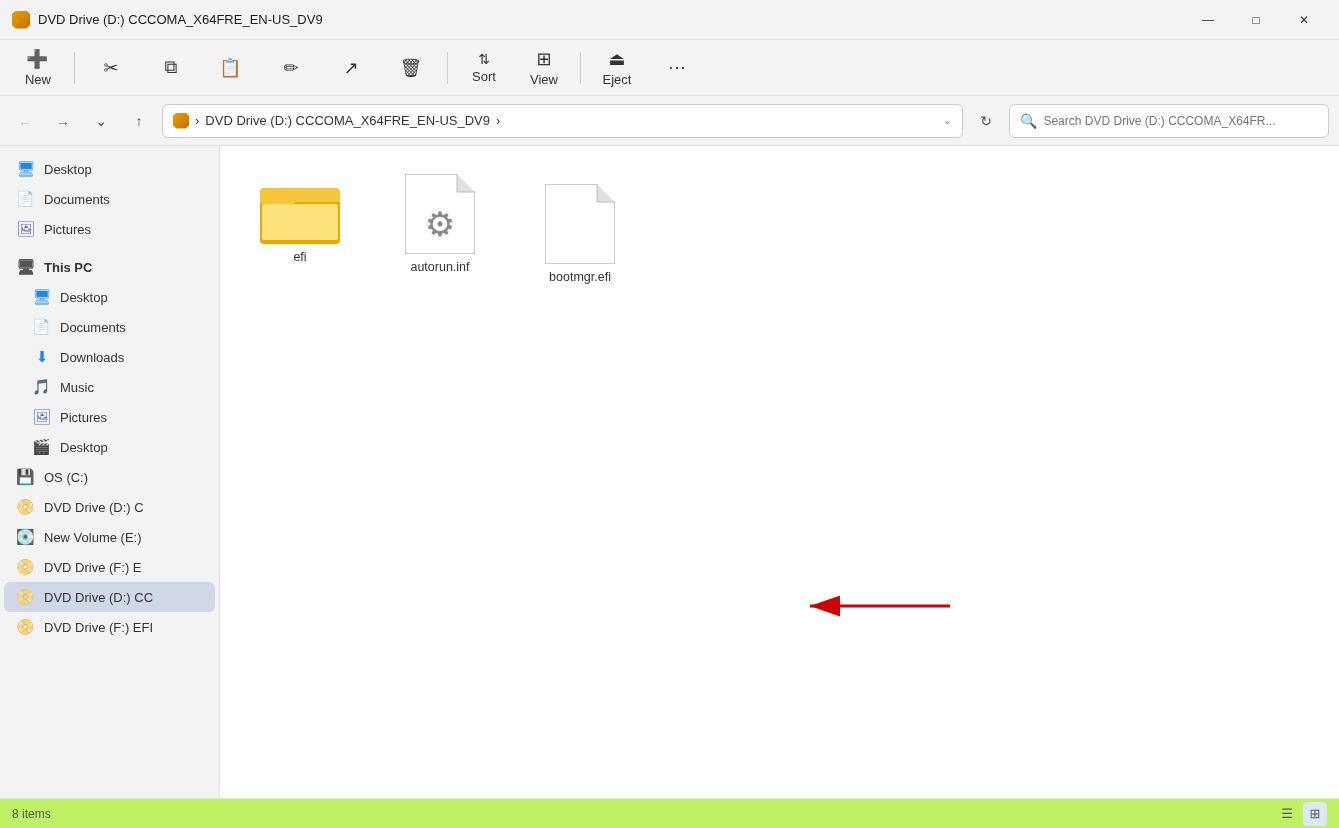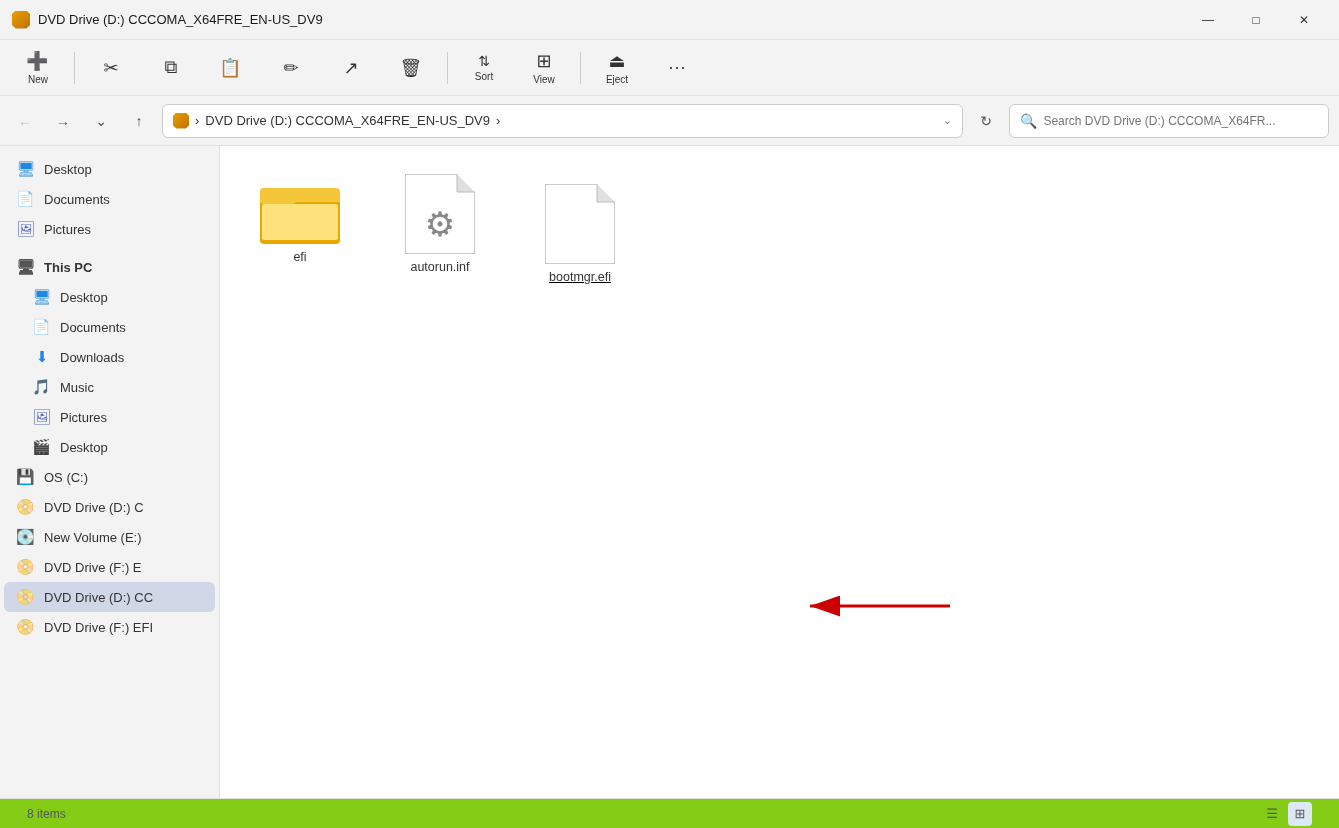--- a/index.html
+++ b/index.html
@@ -60,21 +60,21 @@
       padding: 4px 10px;
       border-radius: 6px;
       cursor: pointer;
       min-width: 56px;
       height: 48px;
       font-size: 12px;
       color: #333;
       gap: 2px;
     }
     .toolbar-btn .icon { font-size: 18px; }
-    .toolbar-btn .label { font-size: 10px; white-space: nowrap; }
+    .toolbar-btn .label { font-size: 13px; white-space: nowrap; }
     .toolbar-separator {
       width: 1px; height: 32px;
       background: #ccc;
       margin: 0 4px;
     }
 
     
     .addressbar {
       background: #f3f3f3;
       height: 50px;
@@ -207,25 +207,25 @@
 
     .file-label {
       font-size: 12.5px;
       color: #333;
       text-align: center;
       word-break: break-word;
     }
 
     
     .statusbar {
-      background: #84cc16;
+      background: #bef264;
       height: 30px;
       display: flex;
       align-items: center;
-      padding: 0 27px;
+      padding: 0 12px;
       border-top: 1px solid #e0e0e0;
       justify-content: space-between;
       font-size: 12px;
       color: #555;
     }
     .statusbar-right {
       display: flex;
       gap: 4px;
     }
     .statusbar-btn {
@@ -410,21 +410,21 @@
         <polygon points="52,0 70,18 70,0" fill="white"></polygon>
         <line x1="52" y1="0" x2="52" y2="18" stroke="#bbb" stroke-width="1"></line>
         <line x1="52" y1="18" x2="70" y2="18" stroke="#bbb" stroke-width="1"></line>
 
         <text x="35" y="62" text-anchor="middle" font-size="34" fill="#888">⚙</text>
       </svg>
       <span class="file-label">autorun.inf</span>
     </div>
 
 
-    <div class="file-item" style="margin-top: 10px; text-decoration: underline;">
+    <div class="file-item" style="margin-top: 10px;">
       <svg width="70" height="80" viewBox="0 0 70 80">
         <rect x="0" y="0" width="70" height="80" rx="2" fill="white" stroke="#bbb" stroke-width="1.5"></rect>
         <polygon points="52,0 70,18 52,18" fill="#e0e0e0"></polygon>
         <polygon points="52,0 70,18 70,0" fill="white"></polygon>
         <line x1="52" y1="0" x2="52" y2="18" stroke="#bbb" stroke-width="1"></line>
         <line x1="52" y1="18" x2="70" y2="18" stroke="#bbb" stroke-width="1"></line>
       </svg>
       <span class="file-label">bootmgr.efi</span>
     </div>
 

